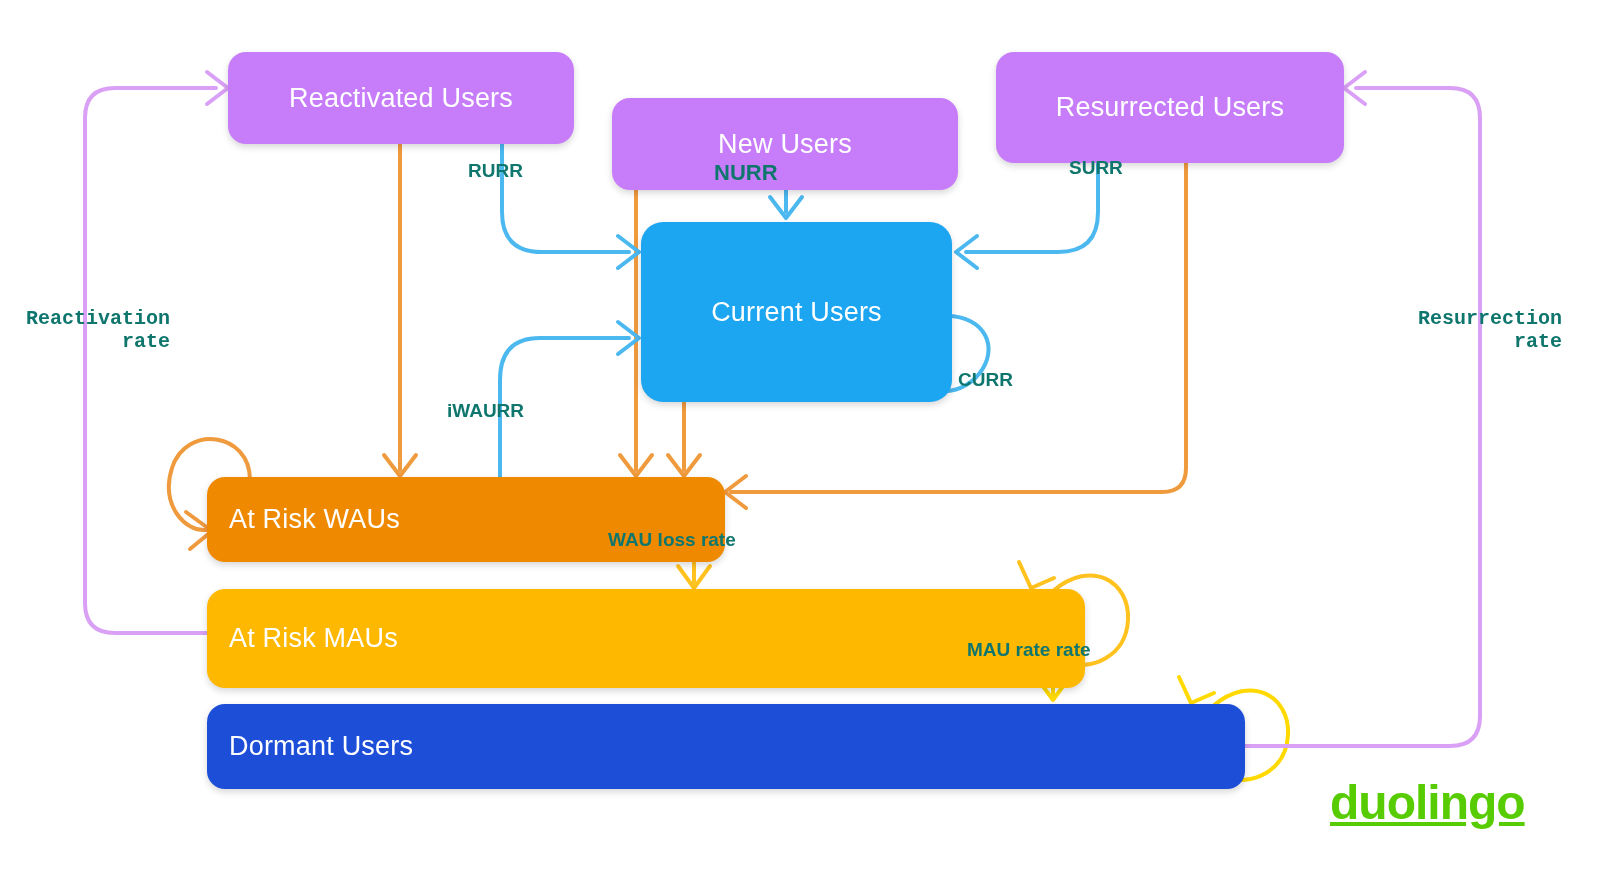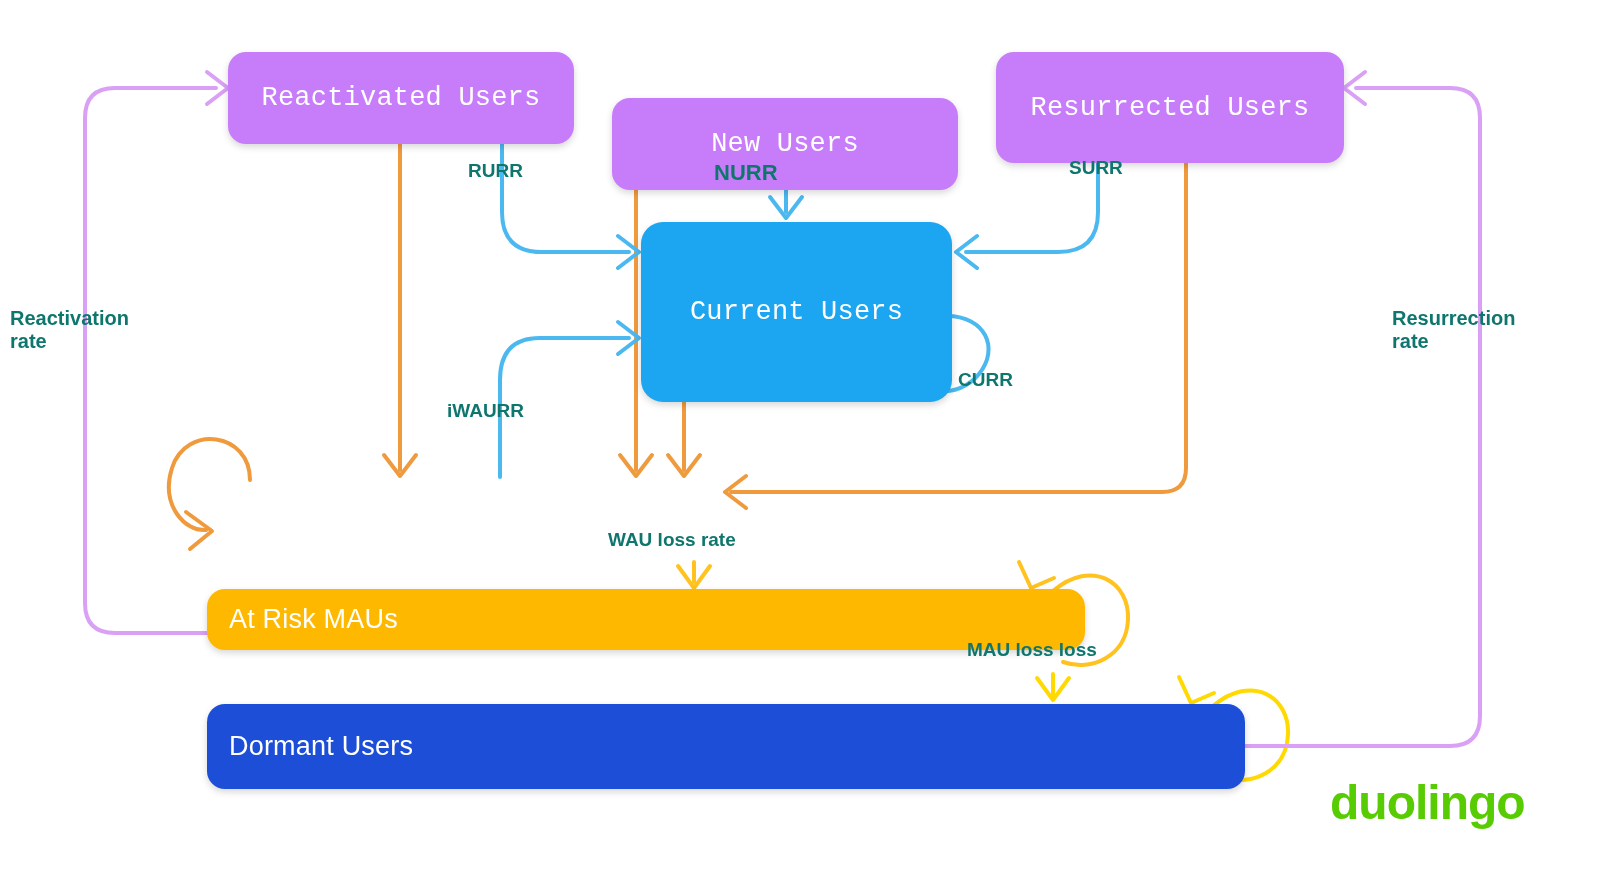--- a/index.html
+++ b/index.html
@@ -32,44 +32,45 @@
     border-radius: 18px;
     color: #ffffff;
     display: flex;
     align-items: center;
     box-shadow: 0 3px 7px rgba(0,0,0,0.16);
     font-weight: 400;
     letter-spacing: 0.2px;
   }
   .node.centered {
     justify-content: center;
-    font-family: Liberation Mono, monospace;
   }
   .node.leftal {
     justify-content: flex-start;
     padding-left: 22px;
   }
   .node-label {
     white-space: nowrap;
   }
   .edge-label {
     position: absolute;
     color: #0f766e;
     font-weight: bold;
     white-space: nowrap;
     line-height: 1.15;
   }
   .edge-label.ctr {
-    text-align: left;
+    text-align: right;
+    font-family: Liberation Mono, monospace;
   }
   #logo {
     position: absolute;
     color: #58CC02;
     font-weight: bold;
     letter-spacing: -1px;
+    text-decoration: underline;
   }
 </style>
 </head>
 <body>
 
 <div id="canvas">
 
   <svg id="wires" viewBox="0 0 1600 886" width="1600" height="886" xmlns="http://www.w3.org/2000/svg">
     <defs>
       <g id="ah"></g>
@@ -165,42 +166,45 @@
   </div>
 
   <div class="node centered" style="left:996px; top:52px; width:348px; height:111px; background:#C77DFA; font-size:27px;">
     <span class="node-label">Resurrected Users</span>
   </div>
 
   <div class="node centered" style="left:641px; top:222px; width:311px; height:180px; background:#1CA5F0; font-size:27px; border-radius:22px;">
     <span class="node-label">Current Users</span>
   </div>
 
-
-  <div class="node leftal" style="left:207px; top:589px; width:878px; height:61px; background:#FFB800; font-size:27px;">
+  <div class="node leftal" style="left:207px; top:477px; width:518px; height:85px; background:#EF8A00; font-size:27px;">
+    <span class="node-label">At Risk WAUs</span>
+  </div>
+
+  <div class="node leftal" style="left:207px; top:589px; width:878px; height:99px; background:#FFB800; font-size:27px;">
     <span class="node-label">At Risk MAUs</span>
   </div>
 
   <div class="node leftal" style="left:207px; top:704px; width:1038px; height:85px; background:#1d4ed8; font-size:27px;">
     <span class="node-label">Dormant Users</span>
   </div>
 
   <div class="edge-label" style="left:468px; top:160px; font-size:19px;">RURR</div>
 
   <div class="edge-label" style="left:714px; top:160px; font-size:22px;">NURR</div>
 
   <div class="edge-label" style="left:1053px; top:157px; font-size:19px;margin-left:16px;">SURR</div>
 
   <div class="edge-label" style="left:958px; top:369px; font-size:19px;">CURR</div>
 
   <div class="edge-label" style="left:447px; top:400px; font-size:19px;">iWAURR</div>
 
   <div class="edge-label" style="left:608px; top:529px; font-size:19px;">WAU loss rate</div>
 
-  <div class="edge-label" style="left:967px; top:639px; font-size:19px;">MAU loss loss</div>
+  <div class="edge-label" style="left:967px; top:639px; font-size:19px;">MAU rate rate</div>
 
   <div class="edge-label ctr" style="left:10px; top:307px; width:160px; font-size:20px; white-space:pre-line;">Reactivation
 rate</div>
 
   <div class="edge-label ctr" style="left:1392px; top:307px; width:170px; font-size:20px; white-space:pre-line;">Resurrection
 rate</div>
 
   <div id="logo" style="left:1330px; top:775px; font-size:48px;">duolingo</div>
 
 </div>

